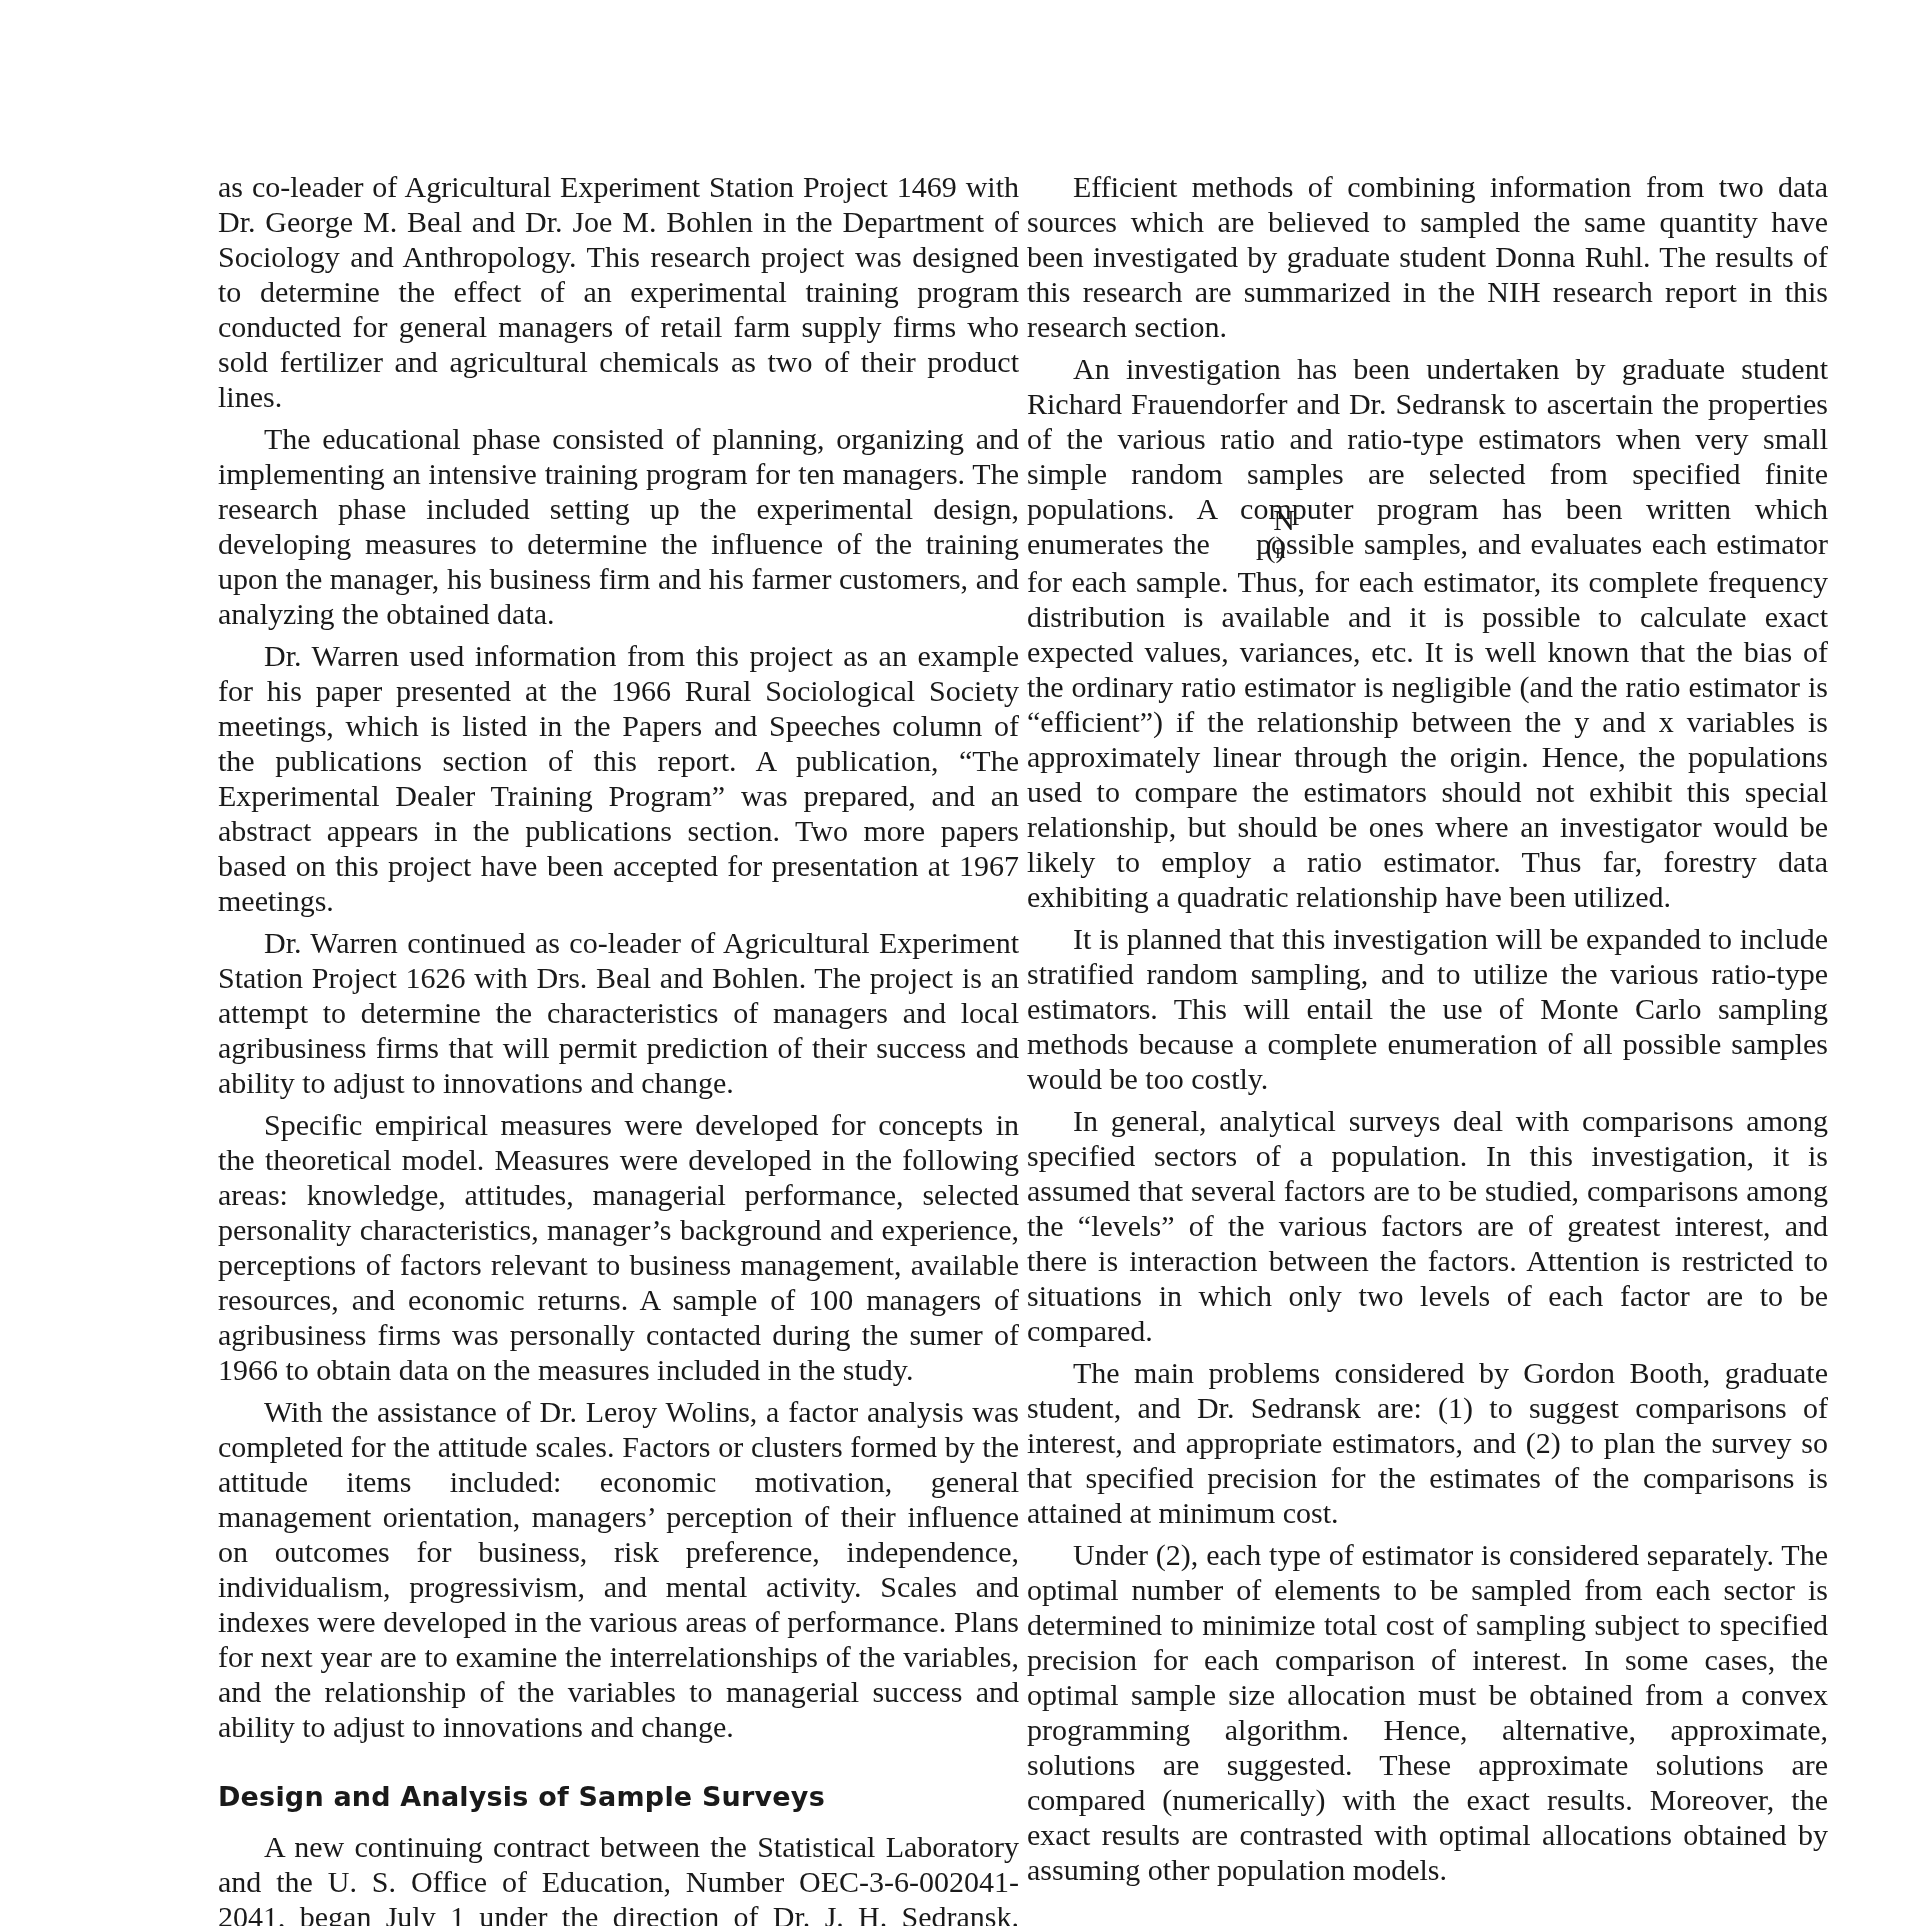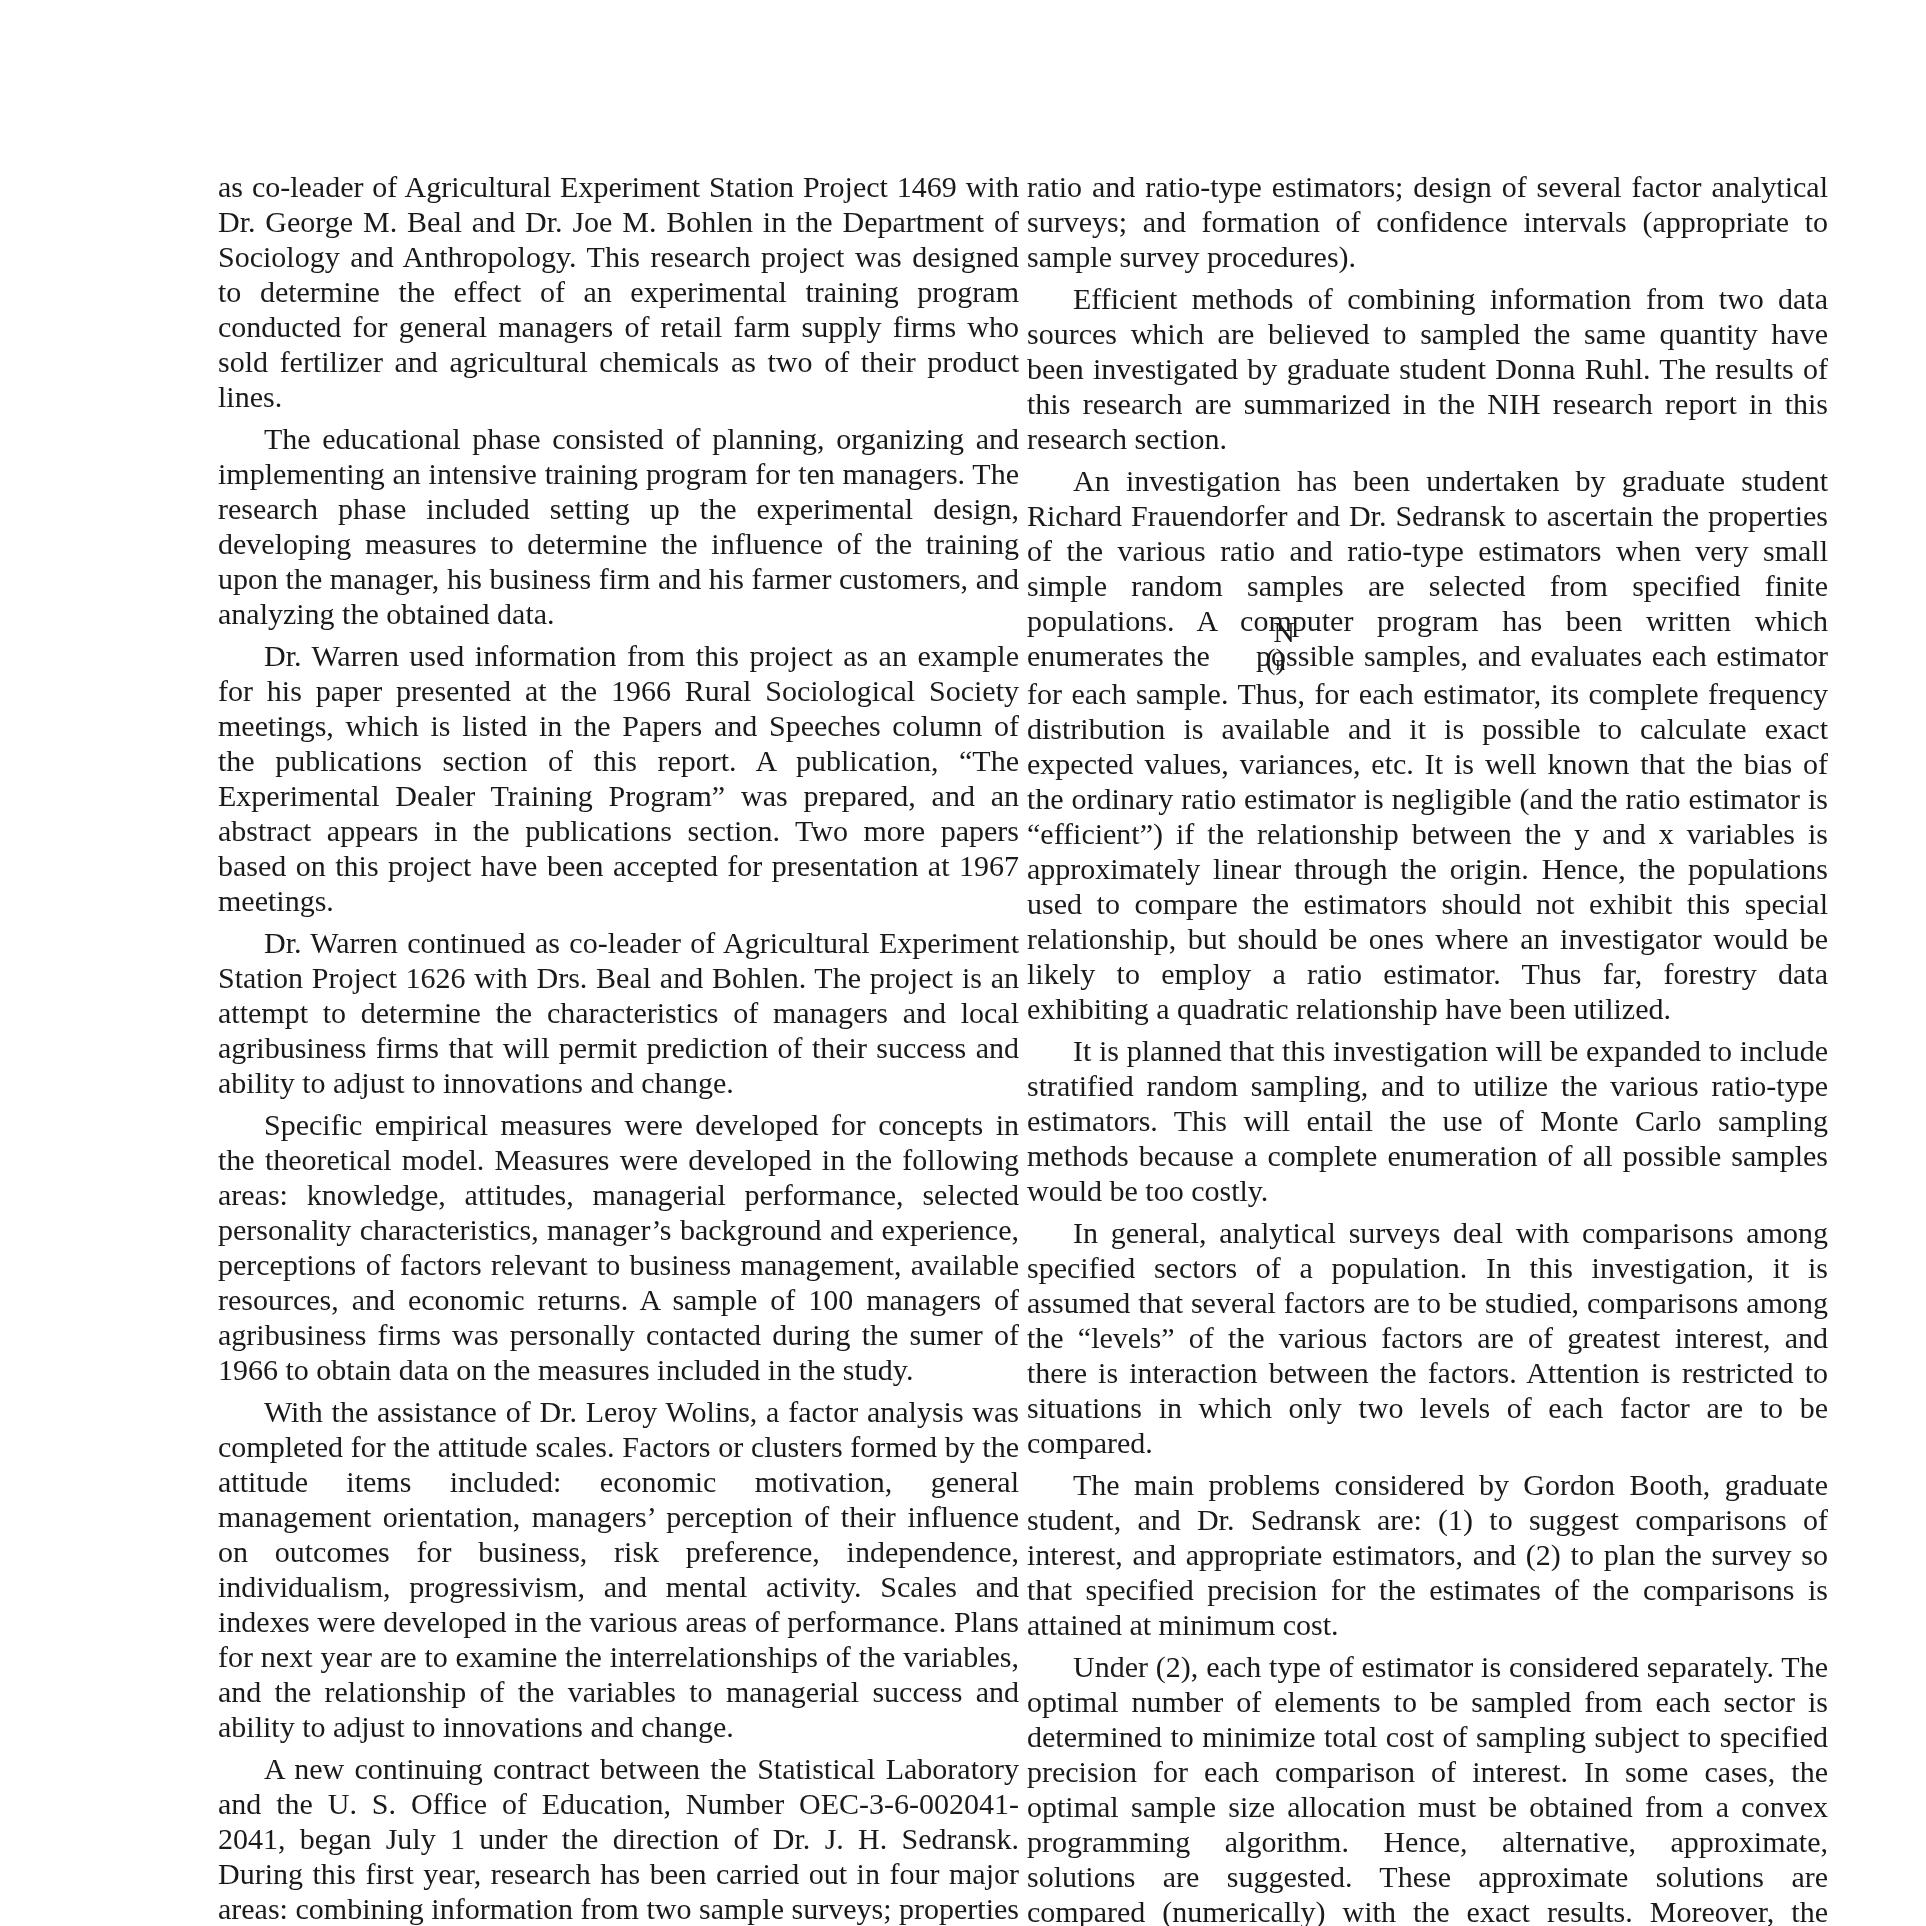--- a/index.html
+++ b/index.html
@@ -56,25 +56,25 @@
 </head>
 <body>
 
 <div class="column col-left">
   <p>as co-leader of Agricultural Experiment Station Project 1469 with Dr. George M. Beal and Dr. Joe M. Bohlen in the Department of Sociology and Anthropology. This research project was designed to determine the effect of an experimental training program conducted for general managers of retail farm supply firms who sold fertilizer and agricultural chemicals as two of their product lines.</p>
   <p class="indent">The educational phase consisted of planning, organizing and implementing an intensive training program for ten managers. The research phase included setting up the experimental design, developing measures to determine the influence of the training upon the manager, his business firm and his farmer customers, and analyzing the obtained data.</p>
   <p class="indent">Dr. Warren used information from this project as an example for his paper presented at the 1966 Rural Sociological Society meetings, which is listed in the Papers and Speeches column of the publications section of this report. A publication, “The Experimental Dealer Training Program” was prepared, and an abstract appears in the publications section. Two more papers based on this project have been accepted for presentation at 1967 meetings.</p>
   <p class="indent">Dr. Warren continued as co-leader of Agricultural Experiment Station Project 1626 with Drs. Beal and Bohlen. The project is an attempt to determine the characteristics of managers and local agribusiness firms that will permit prediction of their success and ability to adjust to innovations and change.</p>
   <p class="indent">Specific empirical measures were developed for concepts in the theoretical model. Measures were developed in the following areas: knowledge, attitudes, managerial performance, selected personality characteristics, manager’s background and experience, perceptions of factors relevant to business management, available resources, and economic returns. A sample of 100 managers of agribusiness firms was personally contacted during the sumer of 1966 to obtain data on the measures included in the study.</p>
   <p class="indent">With the assistance of Dr. Leroy Wolins, a factor analysis was completed for the attitude scales. Factors or clusters formed by the attitude items included: economic motivation, general management orientation, managers’ perception of their influence on outcomes for business, risk preference, independence, individualism, progressivism, and mental activity. Scales and indexes were developed in the various areas of performance. Plans for next year are to examine the interrelationships of the variables, and the relationship of the variables to managerial success and ability to adjust to innovations and change.</p>
+  <h2 class="section-heading">Design and Analysis of Sample Surveys</h2>
   <p class="indent">A new continuing contract between the Statistical Laboratory and the U. S. Office of Education, Number OEC-3-6-002041-2041, began July 1 under the direction of Dr. J. H. Sedransk. During this first year, research has been carried out in four major areas: combining information from two sample surveys; properties of</p>
 </div>
 
 <div class="column col-right">
-  <p>ratio and ratio-type estimators; design of several factor analytical surveys; and formation of confidence intervals (appropriate to sample survey procedures).</p>
   <p class="indent">Efficient methods of combining information from two data sources which are believed to sampled the same quantity have been investigated by graduate student Donna Ruhl. The results of this research are summarized in the NIH research report in this research section.</p>
   <p class="indent"><span>An investigation has been undertaken by graduate student Richard Frauendorfer and Dr. Sedransk to ascertain the properties of the various ratio and ratio-type estimators when very small simple random samples are selected from specified finite populations. A computer program has been written which enumerates the</span> <span class="binom"><span class="paren">(</span><span class="top">N</span><span class="bot">n</span><span class="paren">)</span></span><span> possible samples, and evaluates each estimator for each sample. Thus, for each estimator, its complete frequency distribution is available and it is possible to calculate exact expected values, variances, etc. It is well known that the bias of the ordinary ratio estimator is negligible (and the ratio estimator is “efficient”) if the relationship between the y and x variables is approximately linear through the origin. Hence, the populations used to compare the estimators should not exhibit this special relationship, but should be ones where an investigator would be likely to employ a ratio estimator. Thus far, forestry data exhibiting a quadratic relationship have been utilized.</span></p>
   <p class="indent">It is planned that this investigation will be expanded to include stratified random sampling, and to utilize the various ratio-type estimators. This will entail the use of Monte Carlo sampling methods because a complete enumeration of all possible samples would be too costly.</p>
   <p class="indent">In general, analytical surveys deal with comparisons among specified sectors of a population. In this investigation, it is assumed that several factors are to be studied, comparisons among the “levels” of the various factors are of greatest interest, and there is interaction between the factors. Attention is restricted to situations in which only two levels of each factor are to be compared.</p>
   <p class="indent">The main problems considered by Gordon Booth, graduate student, and Dr. Sedransk are: (1) to suggest comparisons of interest, and appropriate estimators, and (2) to plan the survey so that specified precision for the estimates of the comparisons is attained at minimum cost.</p>
   <p class="indent">Under (2), each type of estimator is considered separately. The optimal number of elements to be sampled from each sector is determined to minimize total cost of sampling subject to specified precision for each comparison of interest. In some cases, the optimal sample size allocation must be obtained from a convex programming algorithm. Hence, alternative, approximate, solutions are suggested. These approximate solutions are compared (numerically) with the exact results. Moreover, the exact results are contrasted with optimal allocations obtained by assuming other population models.</p>
 </div>
 
 
 </body></html>

